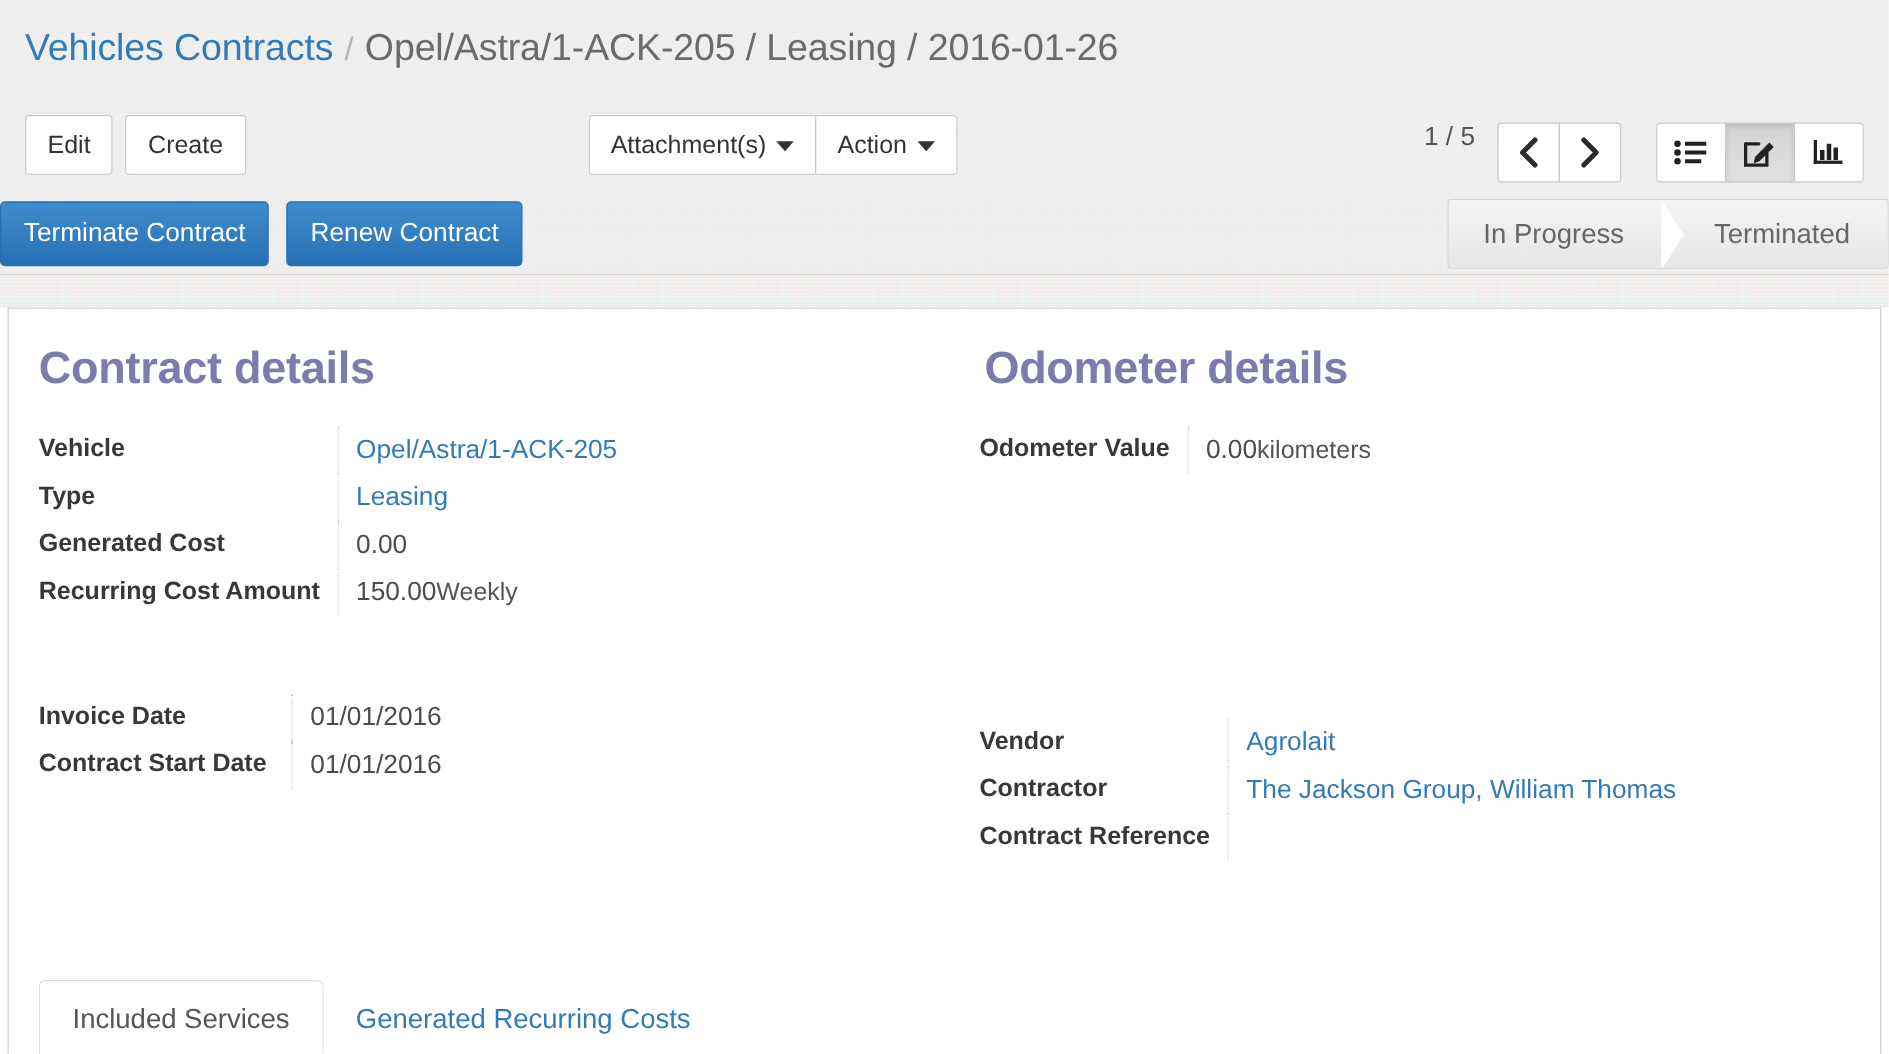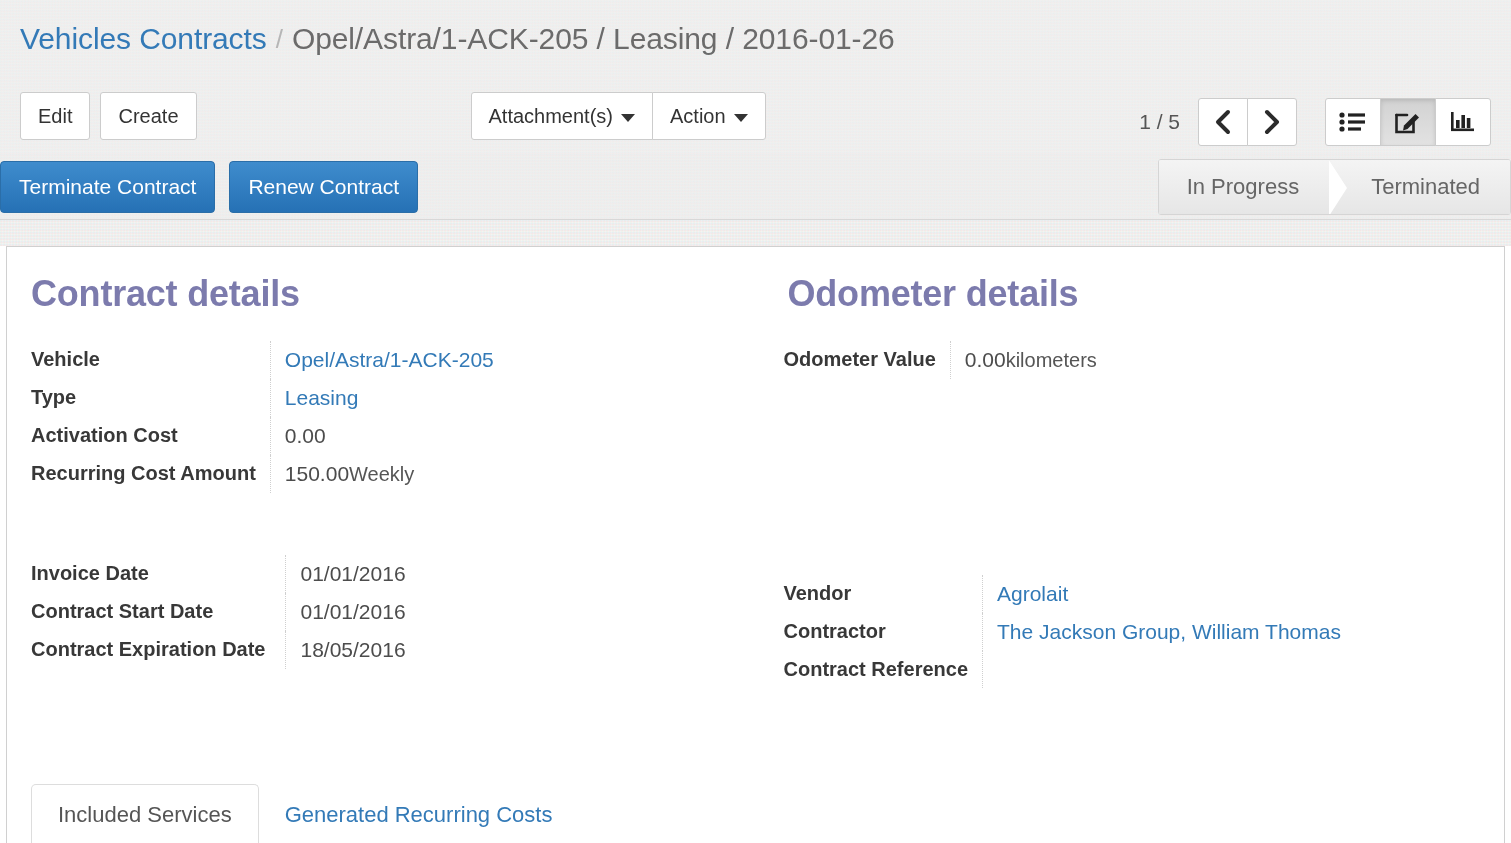--- a/index.html
+++ b/index.html
@@ -77,21 +77,21 @@
     width: 0; height: 0;
     margin-left: 8px;
     vertical-align: middle;
     border-left: 7px solid transparent;
     border-right: 7px solid transparent;
     border-top: 8px solid #333;
   }
   #btn-edit { margin-right: 10px; }
   #toolbar-left { display: flex; align-items: center; }
   #toolbar-mid { display: flex; align-items: center; margin-left: 236px; }
-  #toolbar-right { display: flex; align-items: center; margin-left: auto; margin-top: 12px; }
+  #toolbar-right { display: flex; align-items: flex-start; margin-left: auto; margin-top: 12px; }
 
   #pager-counter {
     color: #555;
     font-size: 21px;
     margin-right: 18px;
     white-space: nowrap;
   }
   .nav-btn {
     width: 50px; height: 48px;
     display: flex; align-items: center; justify-content: center;
@@ -382,21 +382,21 @@
             <a class="f-link" href="#">Opel/Astra/1-ACK-205</a>
           </td>
         </tr>
         <tr>
           <td class="f-label">Type</td>
           <td class="f-value">
             <a class="f-link" href="#">Leasing</a>
           </td>
         </tr>
         <tr>
-          <td class="f-label">Activation Cost</td>
+          <td class="f-label">Generated Cost</td>
           <td class="f-value">0.00</td>
         </tr>
         <tr>
           <td class="f-label">Recurring Cost Amount</td>
           <td class="f-value">
             <span>150.00</span><span class="f-unit">Weekly</span>
           </td>
         </tr>
       </tbody>
         </table>
@@ -406,24 +406,20 @@
       <table class="fields dates">
         <tbody>
             <tr>
           <td class="f-label">Invoice Date</td>
           <td class="f-value">01/01/2016</td>
         </tr>
         <tr>
           <td class="f-label">Contract Start Date</td>
           <td class="f-value">01/01/2016</td>
         </tr>
-        <tr>
-          <td class="f-label">Contract Expiration Date</td>
-          <td class="f-value">18/05/2016</td>
-        </tr>
       </tbody>
         </table>
     </div>
 
     <div class="form-col right">
       <h2 class="group-title odo">Odometer details</h2>
 
       <table class="fields">
         <tbody>
             <tr>

